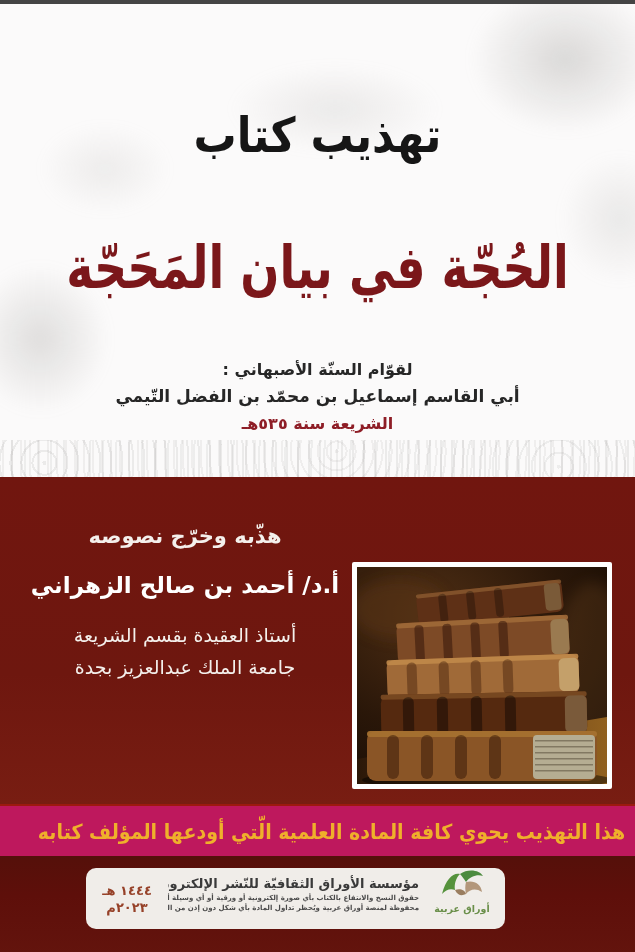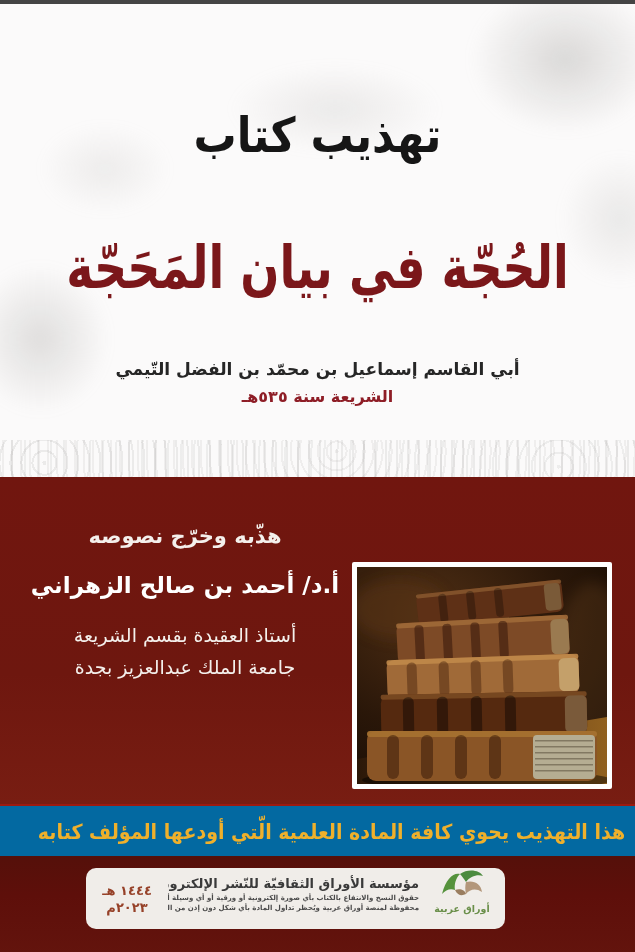--- a/index.html
+++ b/index.html
@@ -48,21 +48,21 @@
   .ed-role1{top:620px;font-size:19px;}
   .ed-role2{top:652px;font-size:19px;}
   .photo-frame{
     position:absolute;left:352px;top:558px;width:260px;height:227px;
     background:#ffffff;box-sizing:border-box;padding:5px;border-radius:2px;
   }
   .photo-frame svg{display:block;width:100%;height:100%;}
   
   .banner{
     position:absolute;left:0;top:800px;width:635px;height:52px;
-    background:#0369a1;border-top:2px solid #9c1a10;box-sizing:border-box;
+    background:#be185d;border-top:2px solid #9c1a10;box-sizing:border-box;
     display:flex;align-items:center;justify-content:center;
   }
   .banner span{
     position:relative;left:14px;white-space:nowrap;
     font-size:19px;font-weight:bold;color:#efb02b;transform:scaleY(1.1);
   }
   
   .footer{
     position:absolute;left:0;top:852px;width:635px;height:100px;
     background:linear-gradient(180deg,#55100a 0%,#5e0f0a 40%,#63140d 100%);
@@ -91,20 +91,21 @@
   <div class="blob b2"></div>
   <div class="blob b3"></div>
   <div class="blob b4"></div>
   <div class="blob b5"></div>
   <div class="speckle-strip"></div>
 
   <div class="series-title">تهذيب كتاب</div>
   <div class="main-title">الحُجّة في بيان المَحَجّة</div>
 
   <div class="author-block">
+    <div class="author-intro">لقوّام السنّة الأصبهاني :</div>
     <div class="author-name">أبي القاسم إسماعيل بن محمّد بن الفضل التّيمي</div>
     <div class="author-death">الشريعة سنة ٥٣٥هـ</div>
   </div>
 
   <div class="maroon"></div>
   <div class="ed-text ed-label">هذّبه وخرّج نصوصه</div>
   <div class="ed-text ed-name">أ.د/ أحمد بن صالح الزهراني</div>
   <div class="ed-text ed-role1">أستاذ العقيدة بقسم الشريعة</div>
   <div class="ed-text ed-role2">جامعة الملك عبدالعزيز بجدة</div>
 

